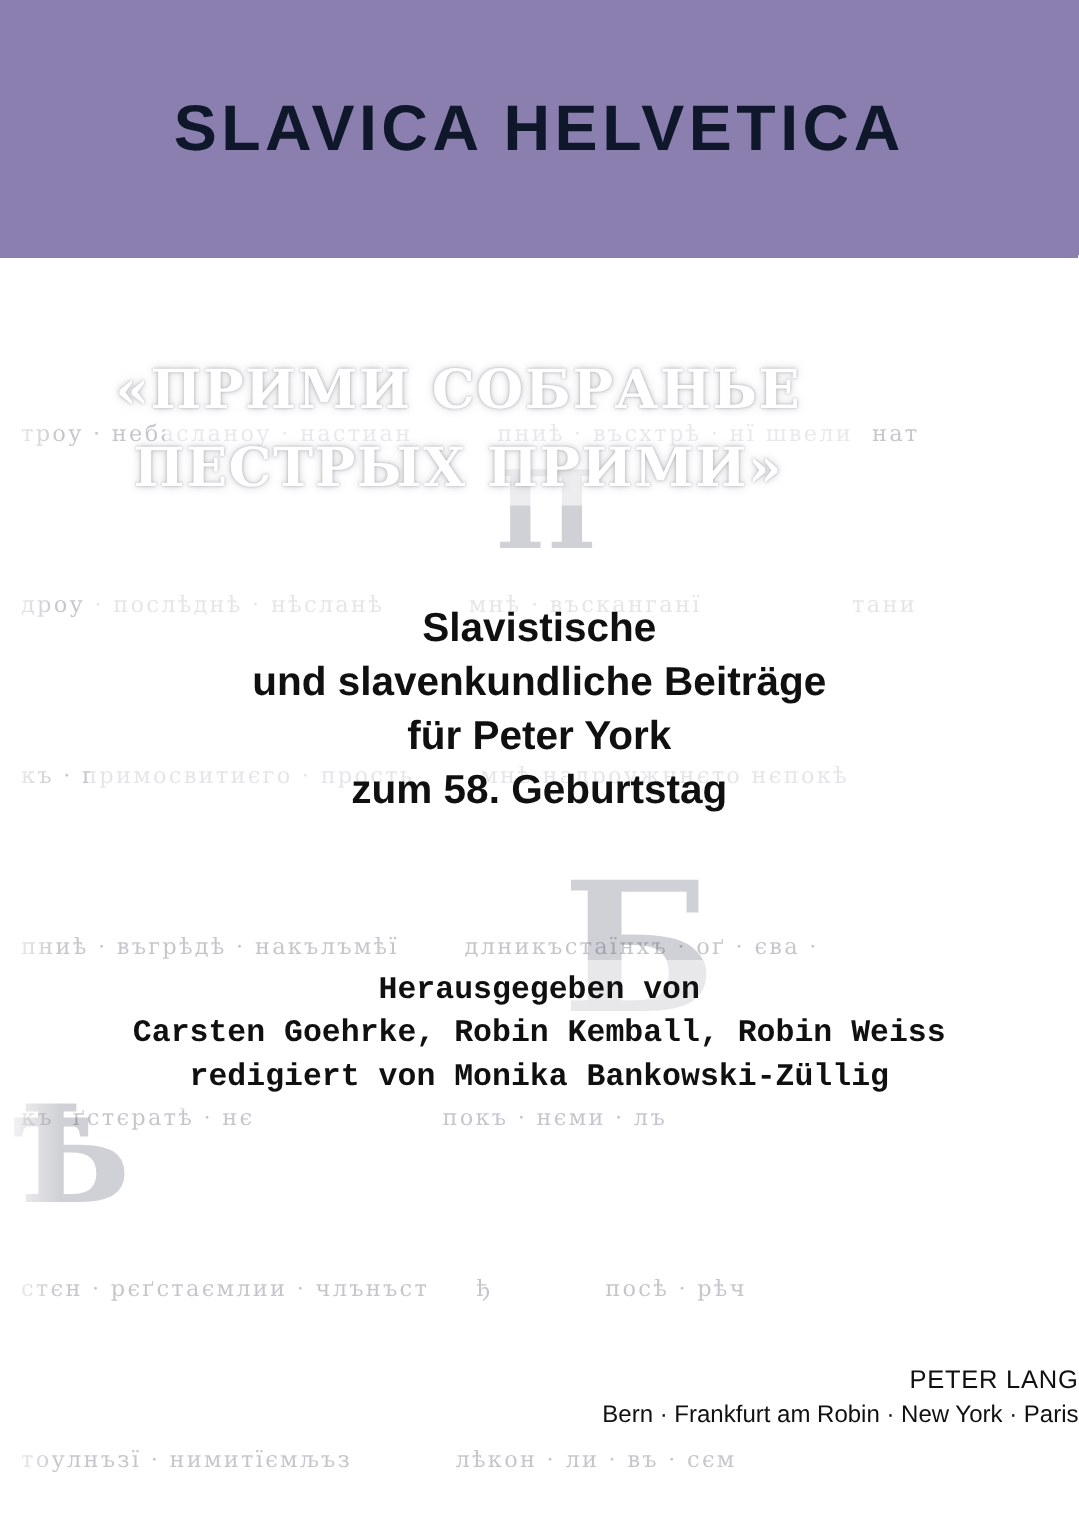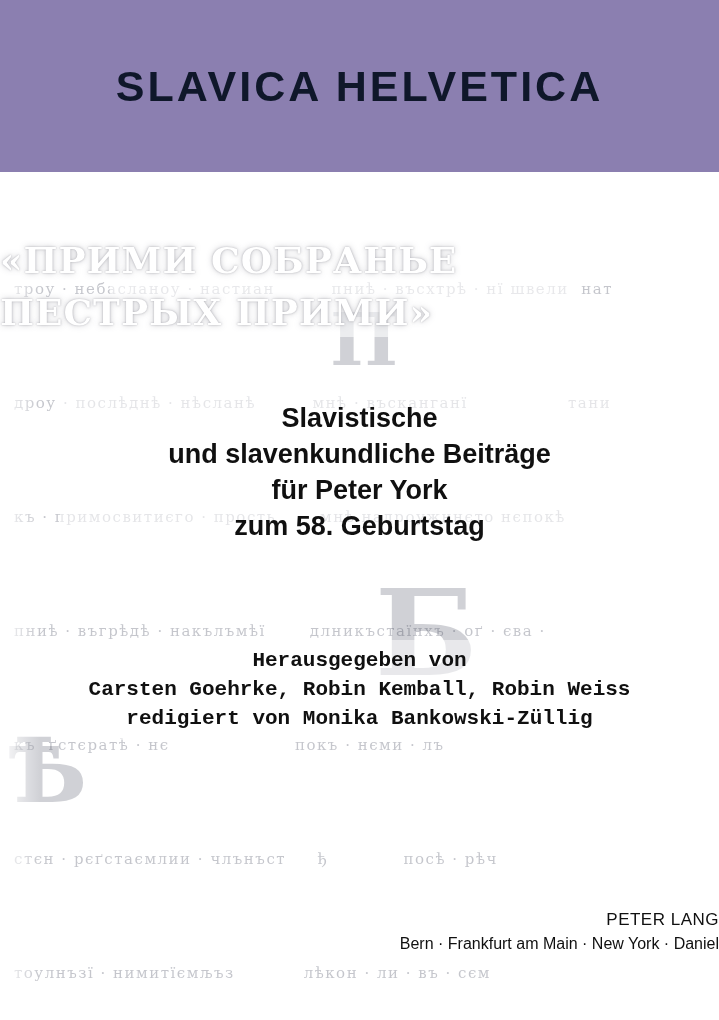--- a/index.html
+++ b/index.html
@@ -105,21 +105,21 @@
   }
   .veil-title { left: 110px; top: 50px;  width: 470px; height: 115px; border-radius: 12px; background: rgba(255,255,255,0.60);}
   .veil-sub   { left: 60px;  top: 218px; width: 600px; height: 170px; border-radius: 12px; background: rgba(255,255,255,0.55);}
   .veil-ed    { left: 60px;  top: 468px; width: 600px; height: 100px; border-radius: 12px; background: rgba(255,255,255,0.50);}
   .veil-pub   { left: 150px; top: 730px; width: 420px; height: 62px;  border-radius: 12px; background: rgba(255,255,255,0.62);}
   
   .cyr-title {
     position: absolute;
     left: 0; top: 62px;
     width: 611px;
-    text-align: left;
+    text-align: center;
     color: #ffffff;
     font-family: "DejaVu Serif", serif;
     font-weight: bold;
     font-size: 36px;
     letter-spacing: 1px;
     line-height: 52px;
     text-shadow: 0 0 2px rgba(120,120,130,0.55), 0 0 6px rgba(140,140,150,0.45);
   }
   .cyr-line { display: block; }
   .subtitle {
@@ -222,16 +222,16 @@
     </div>
 
     <div class="editors">
       <span>Herausgegeben von</span>
       <span>Carsten Goehrke, Robin Kemball, Robin Weiss</span>
       <span>redigiert von Monika Bankowski-Züllig</span>
     </div>
 
     <div class="publisher">
       <span class="pub-name">PETER LANG</span>
-      <span class="pub-cities">Bern · Frankfurt am Main · New York · Daniel</span>
+      <span class="pub-cities">Bern · Frankfurt am Robin · New York · Paris</span>
     </div>
   </div>
 </div>
 
 </body></html>

